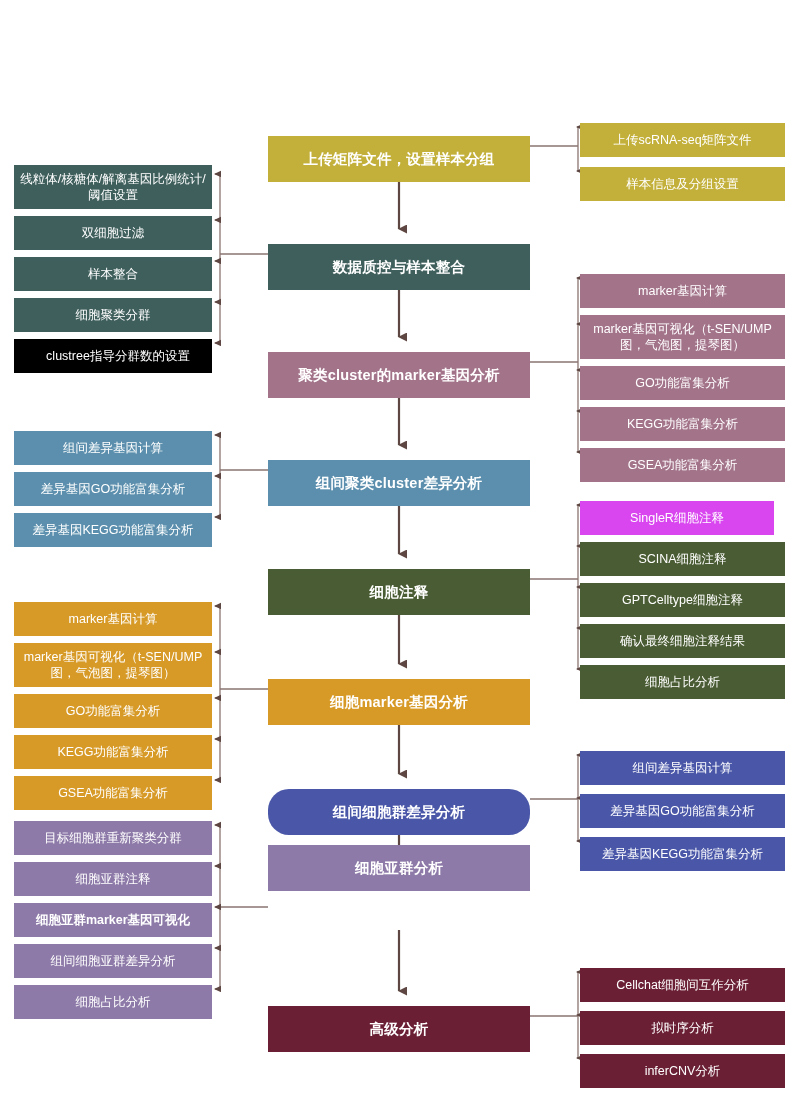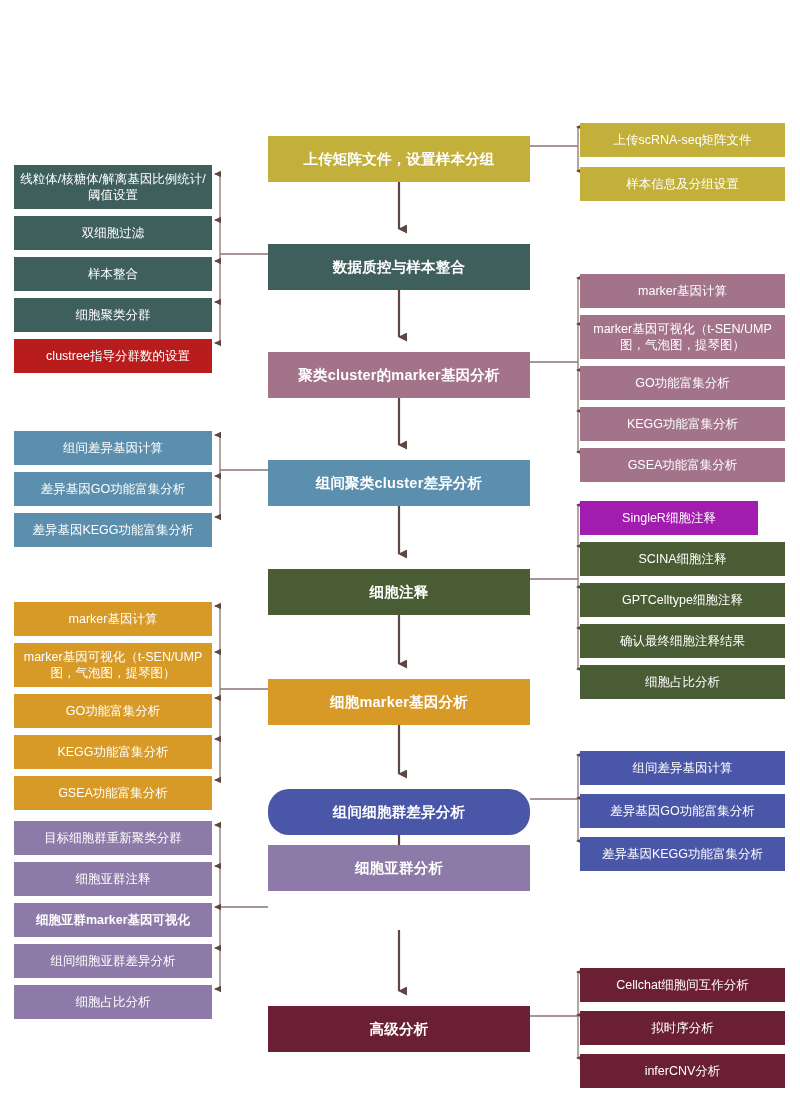--- a/index.html
+++ b/index.html
@@ -171,21 +171,21 @@
       </div>
       <div class="node sub" style="left: 14px; top: 203px; width: 198px; height: 34px; background: rgb(62, 95, 92);">
         <span class="node-label">双细胞过滤</span>
       </div>
       <div class="node sub" style="left: 14px; top: 244px; width: 198px; height: 34px; background: rgb(62, 95, 92);">
         <span class="node-label">样本整合</span>
       </div>
       <div class="node sub" style="left: 14px; top: 285px; width: 198px; height: 34px; background: rgb(62, 95, 92);">
         <span class="node-label">细胞聚类分群</span>
       </div>
-      <div class="node sub" style="left: 14px; top: 326px; width: 198px; height: 34px; background: #b91c1c; padding-left: 16px;">
+      <div class="node sub" style="left: 14px; top: 326px; width: 198px; height: 34px; background: #000000; padding-left: 16px;">
         <span class="node-label">clustree指导分群数的设置</span>
       </div>
       <div class="node main" style="left: 268px; top: 339px; width: 262px; height: 46px; background: rgb(163, 115, 138);">
         <span class="node-label">聚类cluster的marker基因分析</span>
       </div>
       <div class="node sub" style="left: 580px; top: 261px; width: 205px; height: 34px; background: rgb(163, 115, 138);">
         <span class="node-label">marker基因计算</span>
       </div>
       <div class="node sub two-line" style="left: 580px; top: 302px; width: 205px; height: 44px; background: rgb(163, 115, 138);">
         <span class="node-label">marker基因可视化（t-SEN/UMP图，气泡图，提琴图）</span>
@@ -207,21 +207,21 @@
       </div>
       <div class="node sub" style="left: 14px; top: 459px; width: 198px; height: 34px; background: rgb(91, 143, 173);">
         <span class="node-label">差异基因GO功能富集分析</span>
       </div>
       <div class="node sub" style="left: 14px; top: 500px; width: 198px; height: 34px; background: rgb(91, 143, 173);">
         <span class="node-label">差异基因KEGG功能富集分析</span>
       </div>
       <div class="node main" style="left: 268px; top: 556px; width: 262px; height: 46px; background: rgb(74, 92, 51);">
         <span class="node-label">细胞注释</span>
       </div>
-      <div class="node sub" style="left: 580px; top: 488px; width: 178px; height: 34px; background: #a21caf;">
+      <div class="node sub" style="left: 580px; top: 488px; width: 194px; height: 34px; background: #d946ef;">
         <span class="node-label">SingleR细胞注释</span>
       </div>
       <div class="node sub" style="left: 580px; top: 529px; width: 205px; height: 34px; background: rgb(74, 92, 51);">
         <span class="node-label">SCINA细胞注释</span>
       </div>
       <div class="node sub" style="left: 580px; top: 570px; width: 205px; height: 34px; background: rgb(74, 92, 51);">
         <span class="node-label">GPTCelltype细胞注释</span>
       </div>
       <div class="node sub" style="left: 580px; top: 611px; width: 205px; height: 34px; background: rgb(74, 92, 51);">
         <span class="node-label">确认最终细胞注释结果</span>

